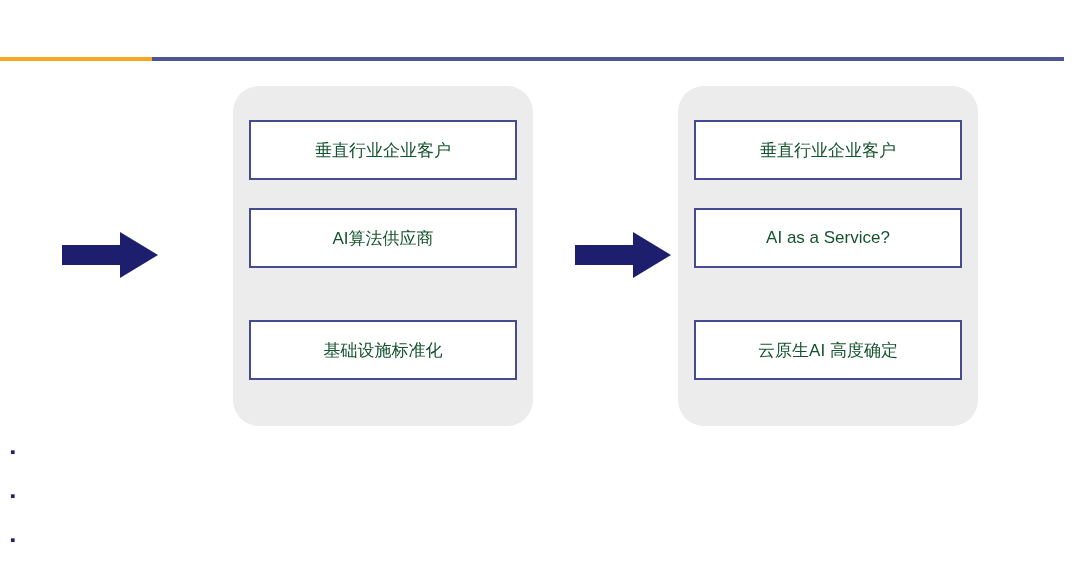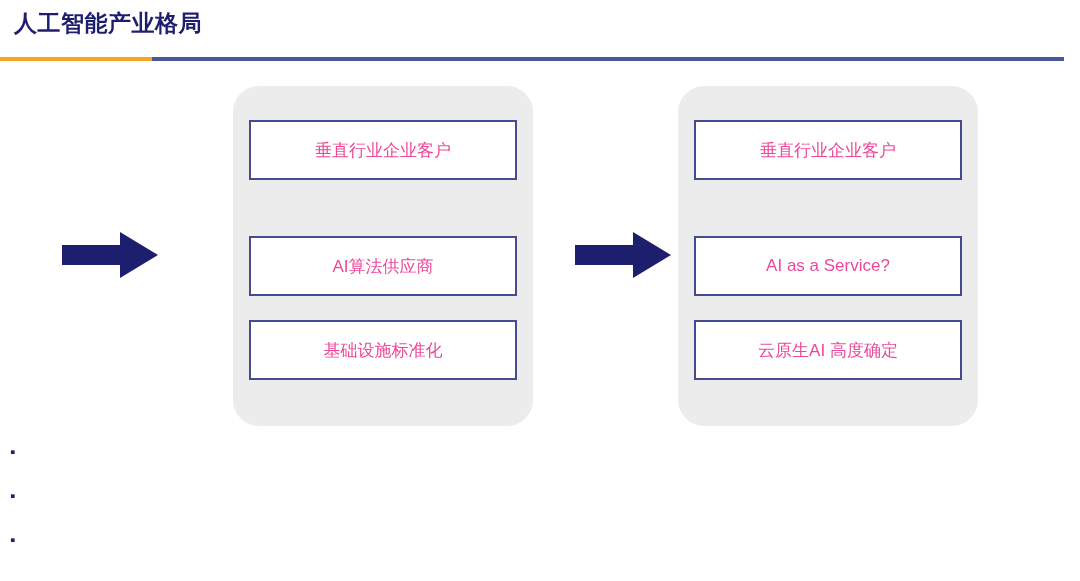--- a/index.html
+++ b/index.html
@@ -74,28 +74,28 @@
   .node {
     position: absolute;
     width: 268px;
     height: 60px;
     background: #ffffff;
     border: 2px solid #464b90;
     box-sizing: border-box;
     display: flex;
     align-items: center;
     justify-content: center;
-    color: #ec4899;
+    color: #14532d;
     font-size: 17px;
     white-space: nowrap;
   }
   .col-left  .node { left: 249px; }
   .col-right .node { left: 694px; }
   .node.row1 { top: 40px; }
-  .node.row2 { top: 156px; }
+  .node.row2 { top: 128px; }
   .node.row3 { top: 240px; }
 
   
   .arrow {
     position: absolute;
     top: 152px;
     width: 96px;
     height: 46px;
   }
   .arrow-1 { left: 62px; }
@@ -129,21 +129,20 @@
     line-height: 22px;
     padding-top: 1px;
     white-space: pre;
   }
 </style>
 </head>
 <body>
 
 <div class="slide">
 
-  <div class="slide-title">人工智能产业格局</div>
 
   <div class="divider">
     <div class="divider-accent"></div>
     <div class="divider-main"></div>
   </div>
 
   <div class="diagram">
 
     <div class="arrow arrow-1">
       <svg viewBox="0 0 96 46" preserveAspectRatio="none" aria-hidden="true">

